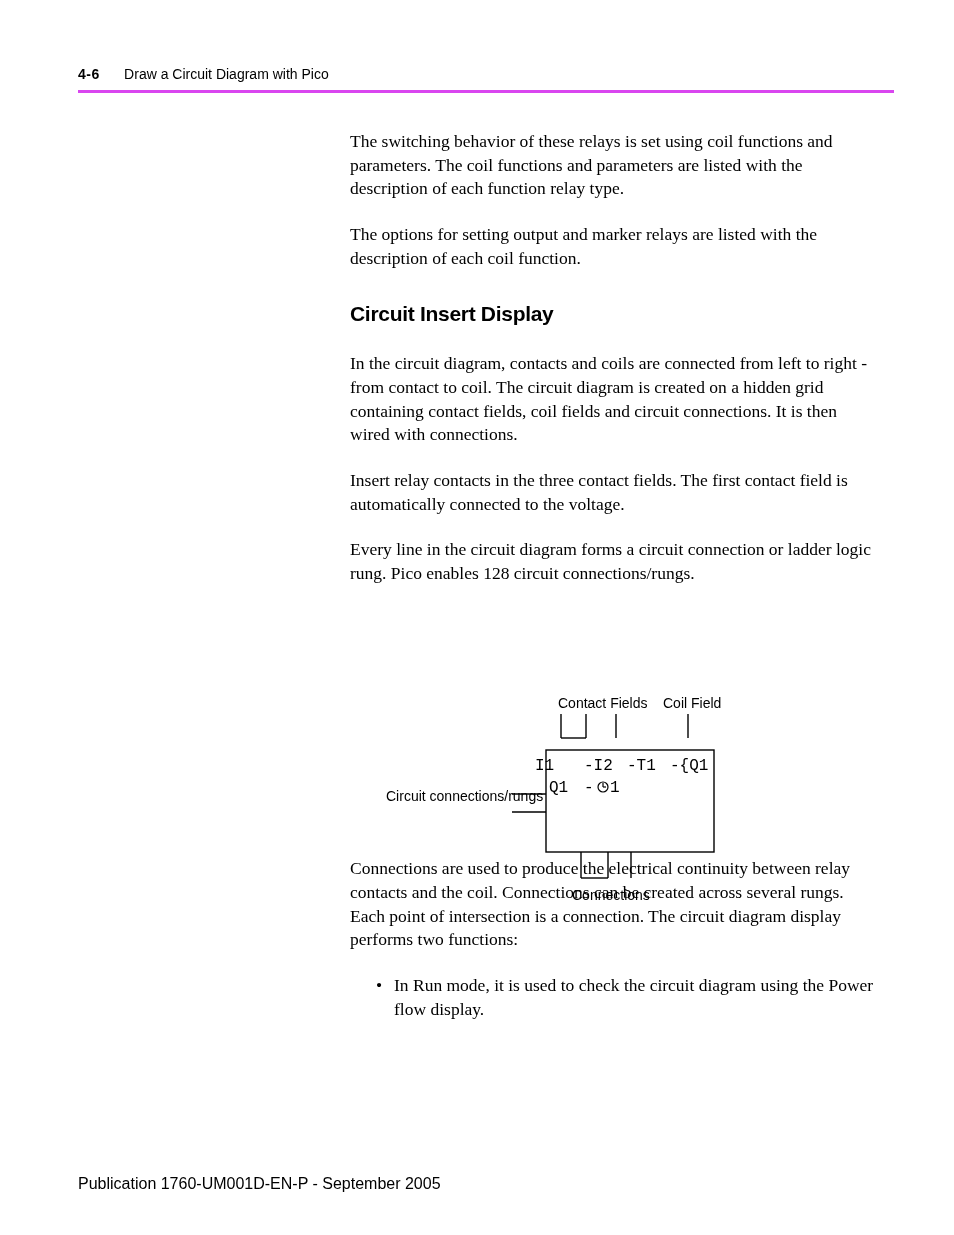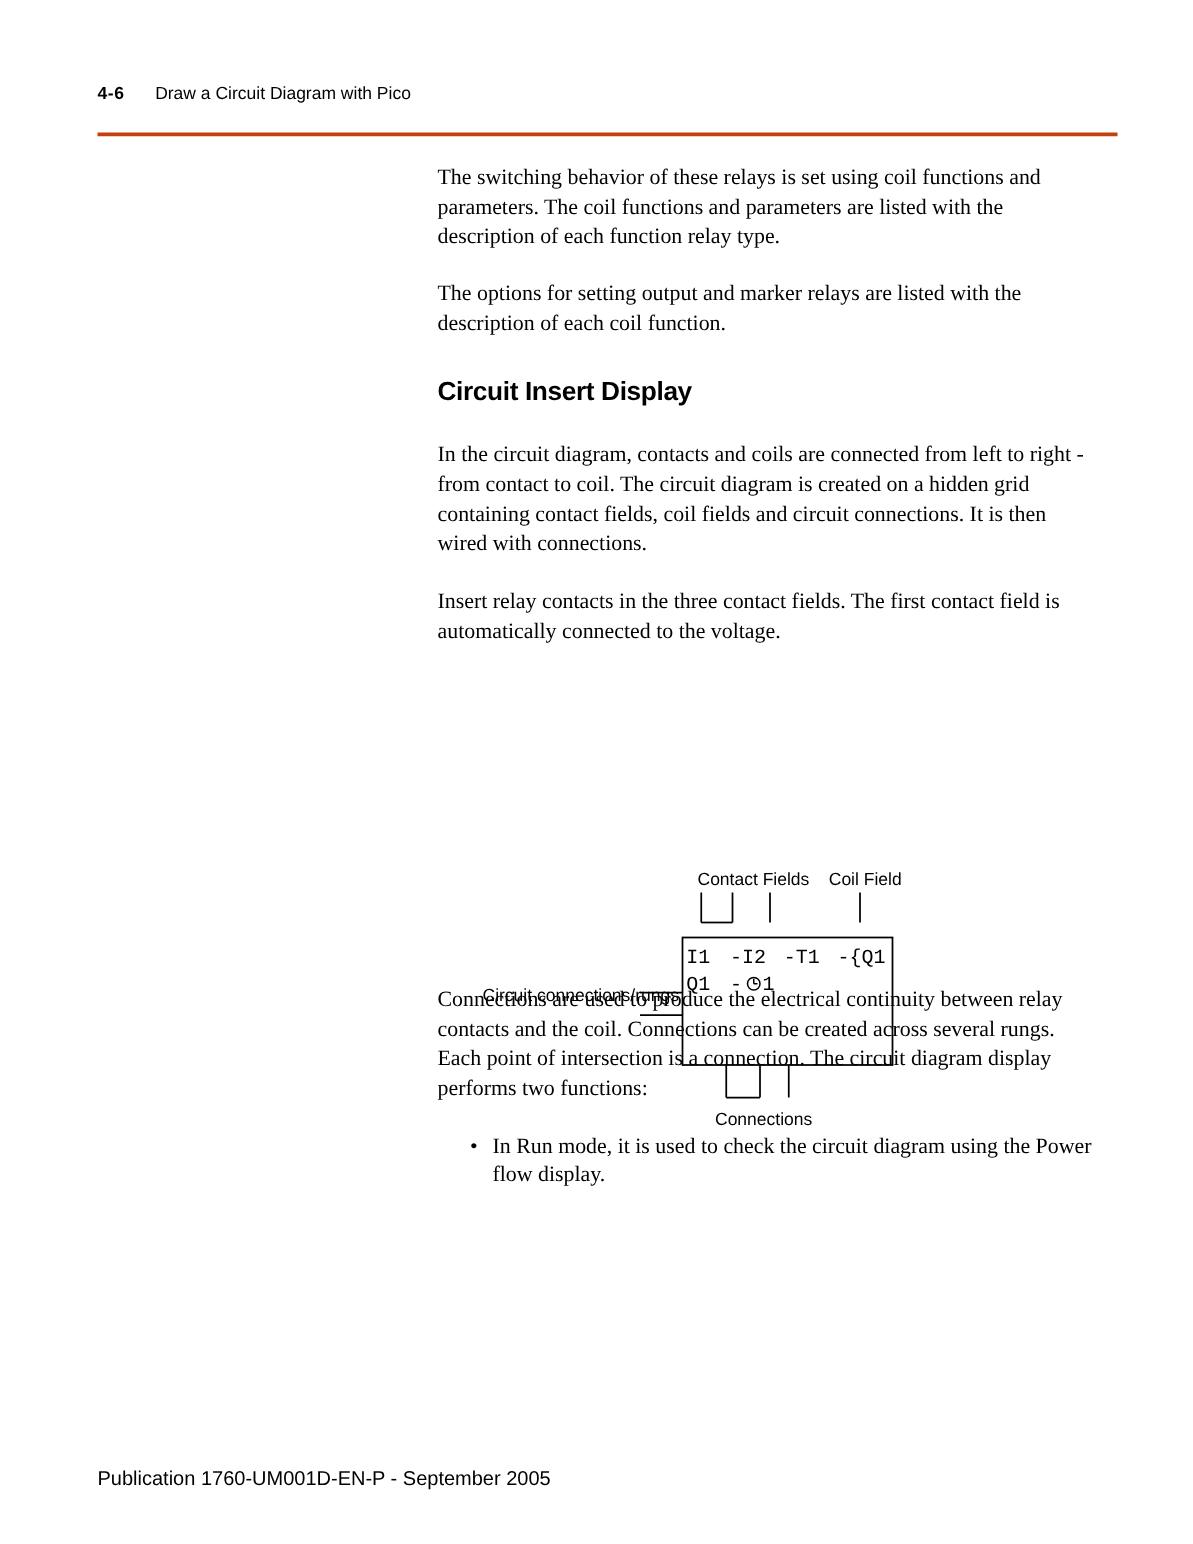--- a/index.html
+++ b/index.html
@@ -17,22 +17,22 @@
   .page {
     position: relative;
     width: 954px;
     height: 1235px;
   }
   .header {
     position: absolute;
     top: 62px;
     left: 78px;
     right: 60px;
-    border-bottom: 3px solid #c2410c;
-    padding-bottom: 20px;
+    border-bottom: 3px solid #d946ef;
+    padding-bottom: 4px;
   }
   .header .pagenum {
     font-family: Arial, Helvetica, sans-serif;
     font-weight: bold;
     font-size: 14px;
     letter-spacing: 0.5px;
     margin-right: 20px;
   }
   .header .chapter {
     font-family: Arial, Helvetica, sans-serif;
@@ -107,37 +107,38 @@
   </div>
 
   <div class="content">
     <p>The switching behavior of these relays is set using coil functions and parameters. The coil functions and parameters are listed with the description of each function relay type.</p>
     <p>The options for setting output and marker relays are listed with the description of each coil function.</p>
 
     <h2 class="section">Circuit Insert Display</h2>
 
     <p>In the circuit diagram, contacts and coils are connected from left to right - from contact to coil. The circuit diagram is created on a hidden grid containing contact fields, coil fields and circuit connections. It is then wired with connections.</p>
     <p>Insert relay contacts in the three contact fields. The first contact field is automatically connected to the voltage.</p>
+    <p>Every line in the circuit diagram forms a circuit connection or ladder logic rung. Pico enables 128 circuit connections/rungs.</p>
 
     <div style="height:250px;"></div>
 
     <p>Connections are used to produce the electrical continuity between relay contacts and the coil. Connections can be created across several rungs. Each point of intersection is a connection. The circuit diagram display performs two functions:</p>
     <ul class="bullets">
       <li>In Run mode, it is used to check the circuit diagram using the Power flow display.</li>
     </ul>
   </div>
 
   <div class="diagram-wrap">
 
     <span class="lbl" style="top:0; left:172px;">Contact Fields</span>
     <span class="lbl" style="top:0; left:277px;">Coil Field</span>
     <span class="lbl" style="top:94px; left:0; width:120px; text-align:right; line-height:1.25;">Circuit connections/rungs</span>
     <span class="lbl" style="top:192px; left:186px;">Connections</span>
 
-    <span class="lbl mono" style="top:62px; left:163px;">I1</span>
+    <span class="lbl mono" style="top:62px; left:149px;">I1</span>
     <span class="lbl mono" style="top:62px; left:198px;">-I2</span>
     <span class="lbl mono" style="top:62px; left:241px;">-T1</span>
     <span class="lbl mono" style="top:62px; left:284px;">-{Q1</span>
 
     <span class="lbl mono" style="top:84px; left:163px;">Q1</span>
     <span class="lbl mono" style="top:84px; left:198px;">-</span>
     <span class="lbl mono" style="top:84px; left:224px;">1</span>
 
     <svg class="diag-svg" width="370" height="222">
       <g stroke="#000" stroke-width="1.4" fill="none">

